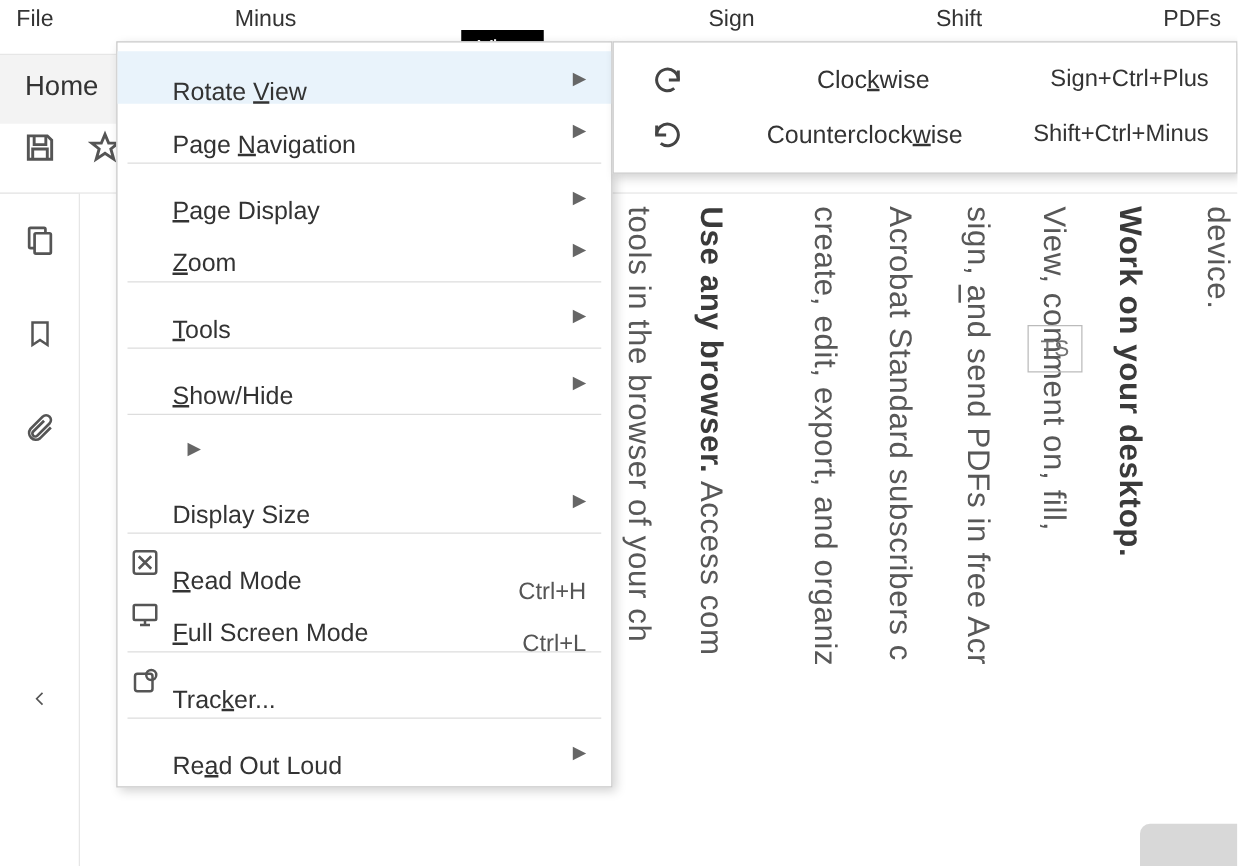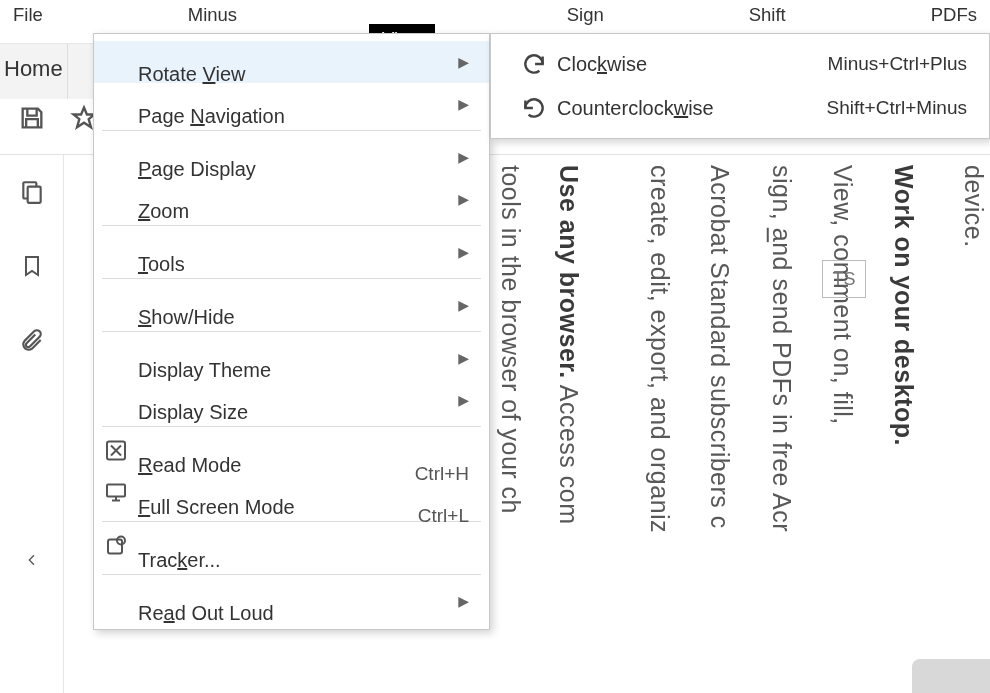--- a/index.html
+++ b/index.html
@@ -35,21 +35,21 @@
   }
 
   
   .toprow {
     display: flex;
     align-items: stretch;
     height: 55px;
     background: #f3f3f3;
   }
   .toprow .home {
-    padding: 12px 4px;
+    padding: 12px 20px;
     font-size: 22px;
     color: #333;
     border-right: 1px solid #ddd;
   }
 
   
   .toolbar {
     position: absolute;
     top: 87px;
     left: 0;
@@ -136,21 +136,21 @@
   }
   .sub-row {
     display: flex;
     align-items: center;
     height: 44px;
     padding: 0 22px 0 30px;
     font-size: 20px;
     color: #333;
   }
   .sub-row .icon { width: 36px; display:flex; align-items:center; }
-  .sub-row .lbl { flex: 1; }
+  .sub-row .lbl { flex: 1; text-align: center; }
   .sub-row .accel { color: #333; font-size: 19px; }
 
   
   .doc {
     position: absolute;
     top: 155px;
     left: 64px;
     width: 926px;
     height: 538px;
     background: #fff;
@@ -282,21 +282,20 @@
     <span class="lbl"><span class="u">T</span>ools</span>
       <span class="arrow">▶</span>
   </div>
   <div class="menu-sep"></div>
   <div class="menu-row">
     <span class="lbl"><span class="u">S</span>how/Hide</span>
       <span class="arrow">▶</span>
   </div>
   <div class="menu-sep"></div>
   <div class="menu-row">
-    <span class="lbl">Display Theme</span>
       <span class="arrow">▶</span>
   </div>
   <div class="menu-row">
     <span class="lbl">Display Size</span>
       <span class="arrow">▶</span>
   </div>
   <div class="menu-sep"></div>
   <div class="menu-row">
     <span class="icon">
       <svg width="24" height="24" viewBox="0 0 24 24" stroke="#555" fill="none" stroke-width="2">
@@ -336,21 +335,21 @@
 
 <div class="submenu">
   <div class="sub-row">
     <span class="icon">
       <svg width="26" height="26" viewBox="0 0 24 24" stroke="#444" fill="none" stroke-width="2.2">
           <path d="M20 12a8 8 0 10-3 6.2"></path>
           <path d="M20 5v7h-7"></path>
         </svg>
     </span>
     <span class="lbl">Cloc<span class="u">k</span>wise</span>
-    <span class="accel">Minus+Ctrl+Plus</span>
+    <span class="accel">Sign+Ctrl+Plus</span>
   </div>
   <div class="sub-row">
     <span class="icon">
       <svg width="26" height="26" viewBox="0 0 24 24" stroke="#444" fill="none" stroke-width="2.2">
           <path d="M4 12a8 8 0 113 6.2"></path>
           <path d="M4 5v7h7"></path>
         </svg>
     </span>
     <span class="lbl">Counterclock<span class="u">w</span>ise</span>
     <span class="accel">Shift+Ctrl+Minus</span>

